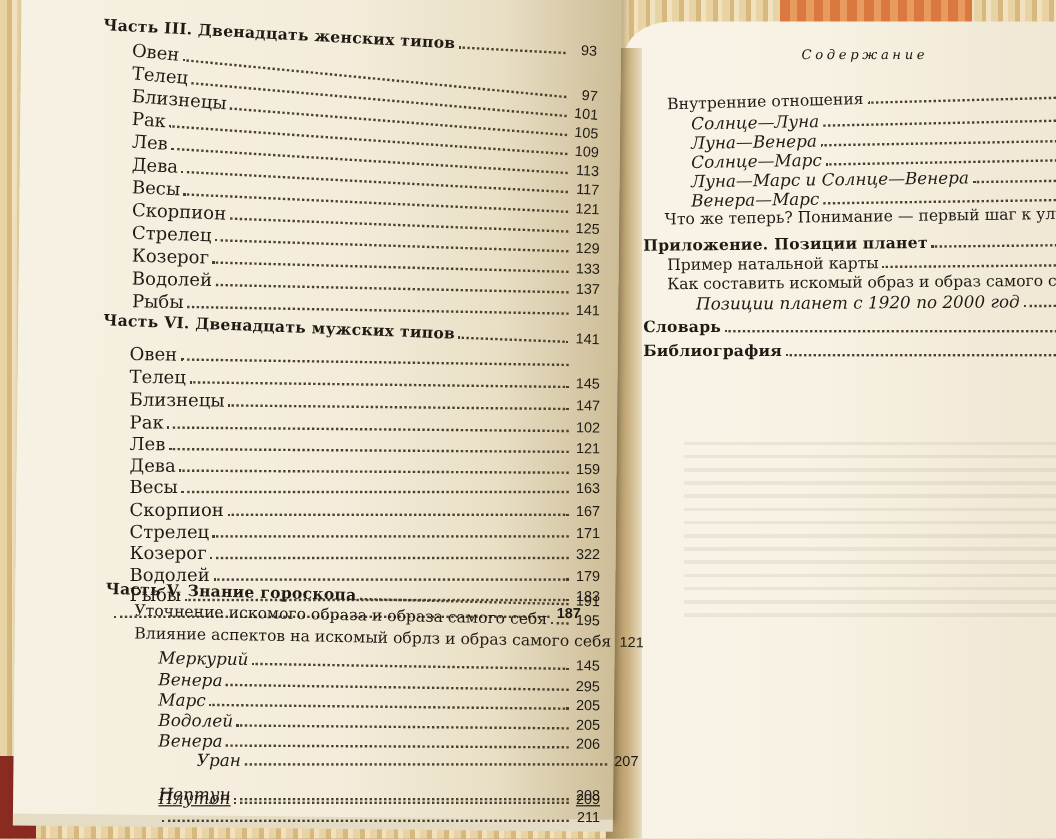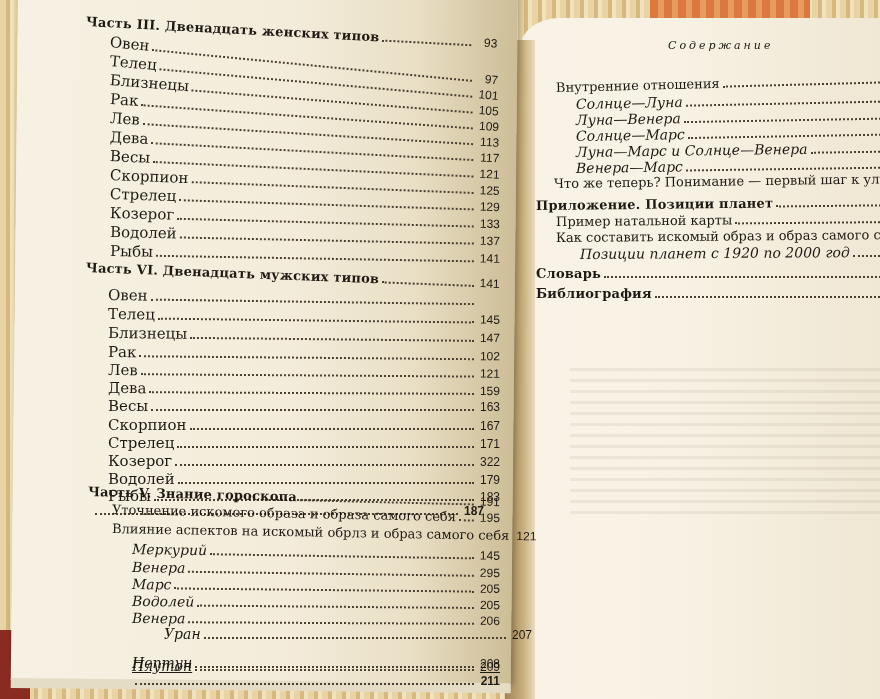--- a/index.html
+++ b/index.html
@@ -269,21 +269,21 @@
 <div class="row" style="left:132px;top:655px;width:368px;">
     <span class="title italic">Нептун</span>
     <span class="dots"></span>
     <span class="pg">208</span>
   </div>
 <div class="row" style="left:132px;top:658px;width:368px;text-decoration:underline;">
     <span class="title italic">Плутон</span>
     <span class="dots"></span>
     <span class="pg">209</span>
   </div>
-<div class="row" style="left:132px;top:674px;width:368px;font-weight:bold;">
+<div class="row" style="left:132px;top:674px;width:368px;">
     <span class="title italic"></span>
     <span class="dots"></span>
     <span class="pg">211</span>
   </div>
 
 <div class="row" style="left:556px;top:80px;width:340px;transform:rotate(-1.5deg);transform-origin:left;">
     <span class="title sub">Внутренние отношения</span>
     <span class="dots"></span>
   </div>
 <div class="row" style="left:576px;top:96px;width:320px;transform:rotate(-1.2deg);transform-origin:left;">

